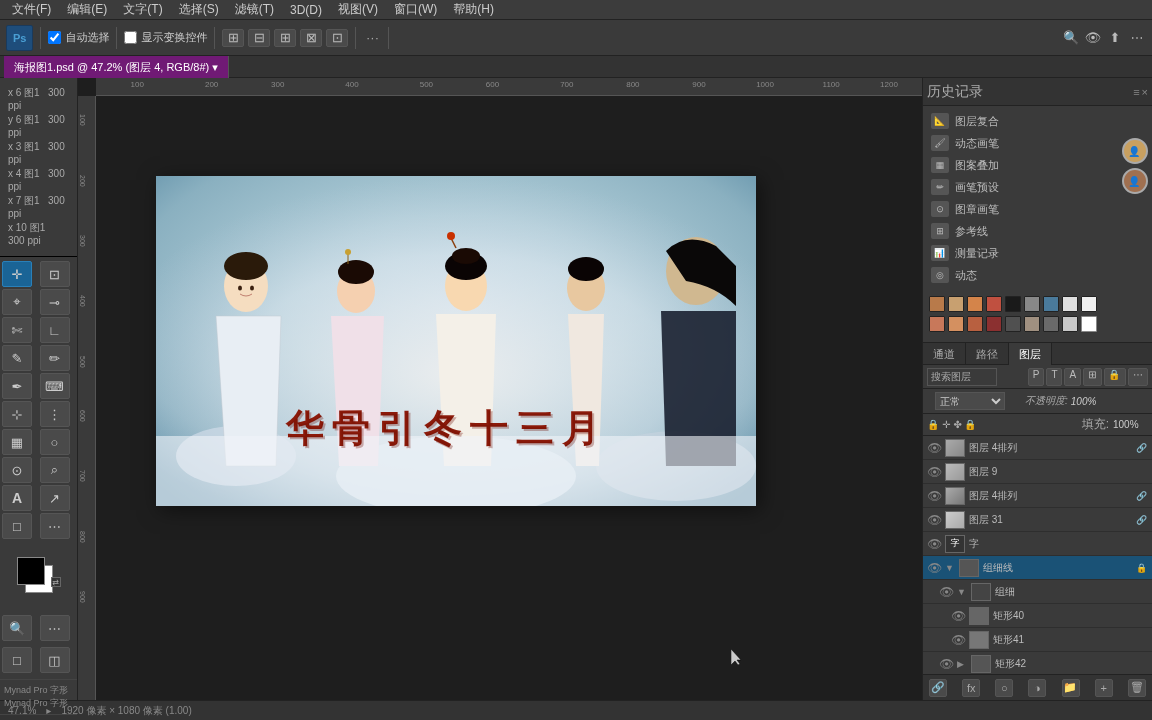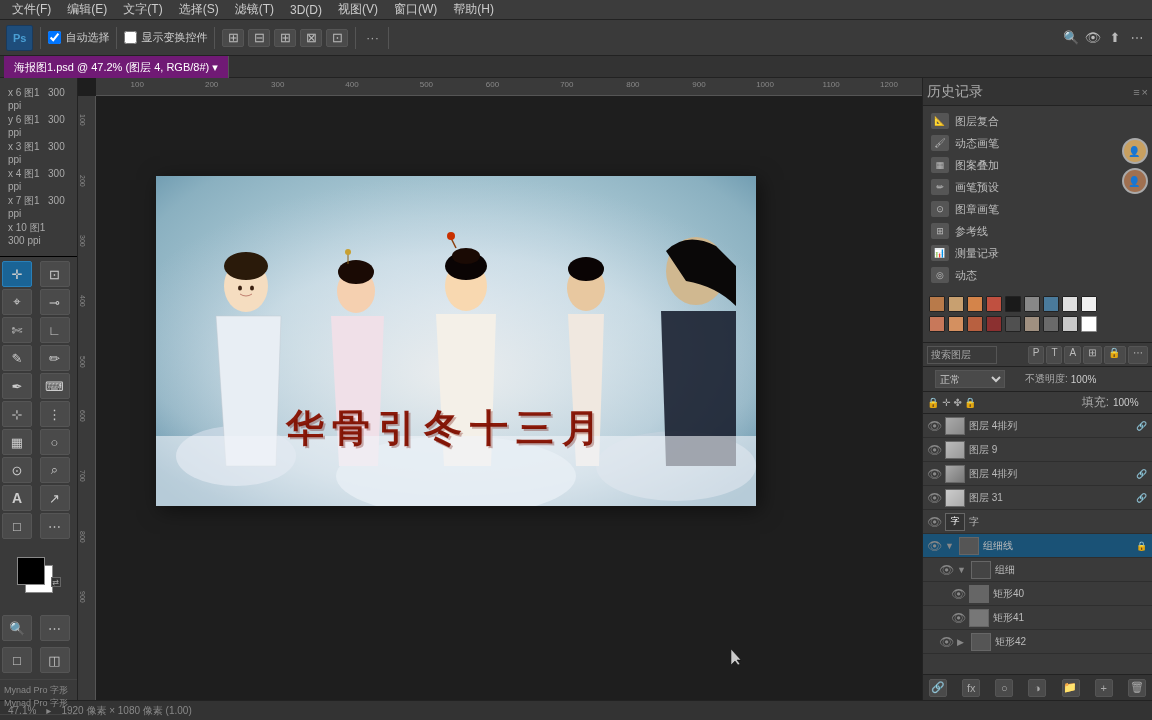--- a/index.html
+++ b/index.html
@@ -333,20 +333,21 @@
       background: #4a4a4a;
       border: 1px solid #555;
       color: #ccc;
       font-size: 10px;
       width: 70px;
     }
     .opacity-row {
       display: flex;
       align-items: center;
       gap: 3px;
+      font-style: italic;
     }
     .opacity-label {
       font-size: 10px;
       color: #aaa;
     }
     .opacity-value {
       font-size: 10px;
       color: #ccc;
       width: 35px;
     }
@@ -794,20 +795,26 @@
         <div class="color-chip" style="background:#505050;"></div>
         <div class="color-chip" style="background:#a09080;"></div>
         <div class="color-chip" style="background:#6a6a6a;"></div>
         <div class="color-chip" style="background:#c8c8c8;"></div>
         <div class="color-chip" style="background:#ffffff; border:1px solid #888;"></div>
       </div>
     </div>
 
     <div id="layers-section">
 
+      <div id="layers-tabs">
+        <div class="layer-tab">通道</div>
+        <div class="layer-tab">路径</div>
+        <div class="layer-tab active">图层</div>
+        <div style="flex:1;"></div>
+      </div>
 
       <div id="layers-controls">
         <input type="text" value="搜索图层" style="height: 18px; background: rgb(58, 58, 58); border: 1px solid rgb(85, 85, 85); color: rgb(170, 170, 170); font-size: 10px; width: 70px; padding: 0px 3px;">
         <div style="display:flex; gap:2px; margin-left:auto;">
           <div class="layers-ctrl-btn">P</div>
           <div class="layers-ctrl-btn">T</div>
           <div class="layers-ctrl-btn">A</div>
           <div class="layers-ctrl-btn">⊞</div>
           <div class="layers-ctrl-btn">🔒</div>
           <div class="layers-ctrl-btn">⋯</div>

